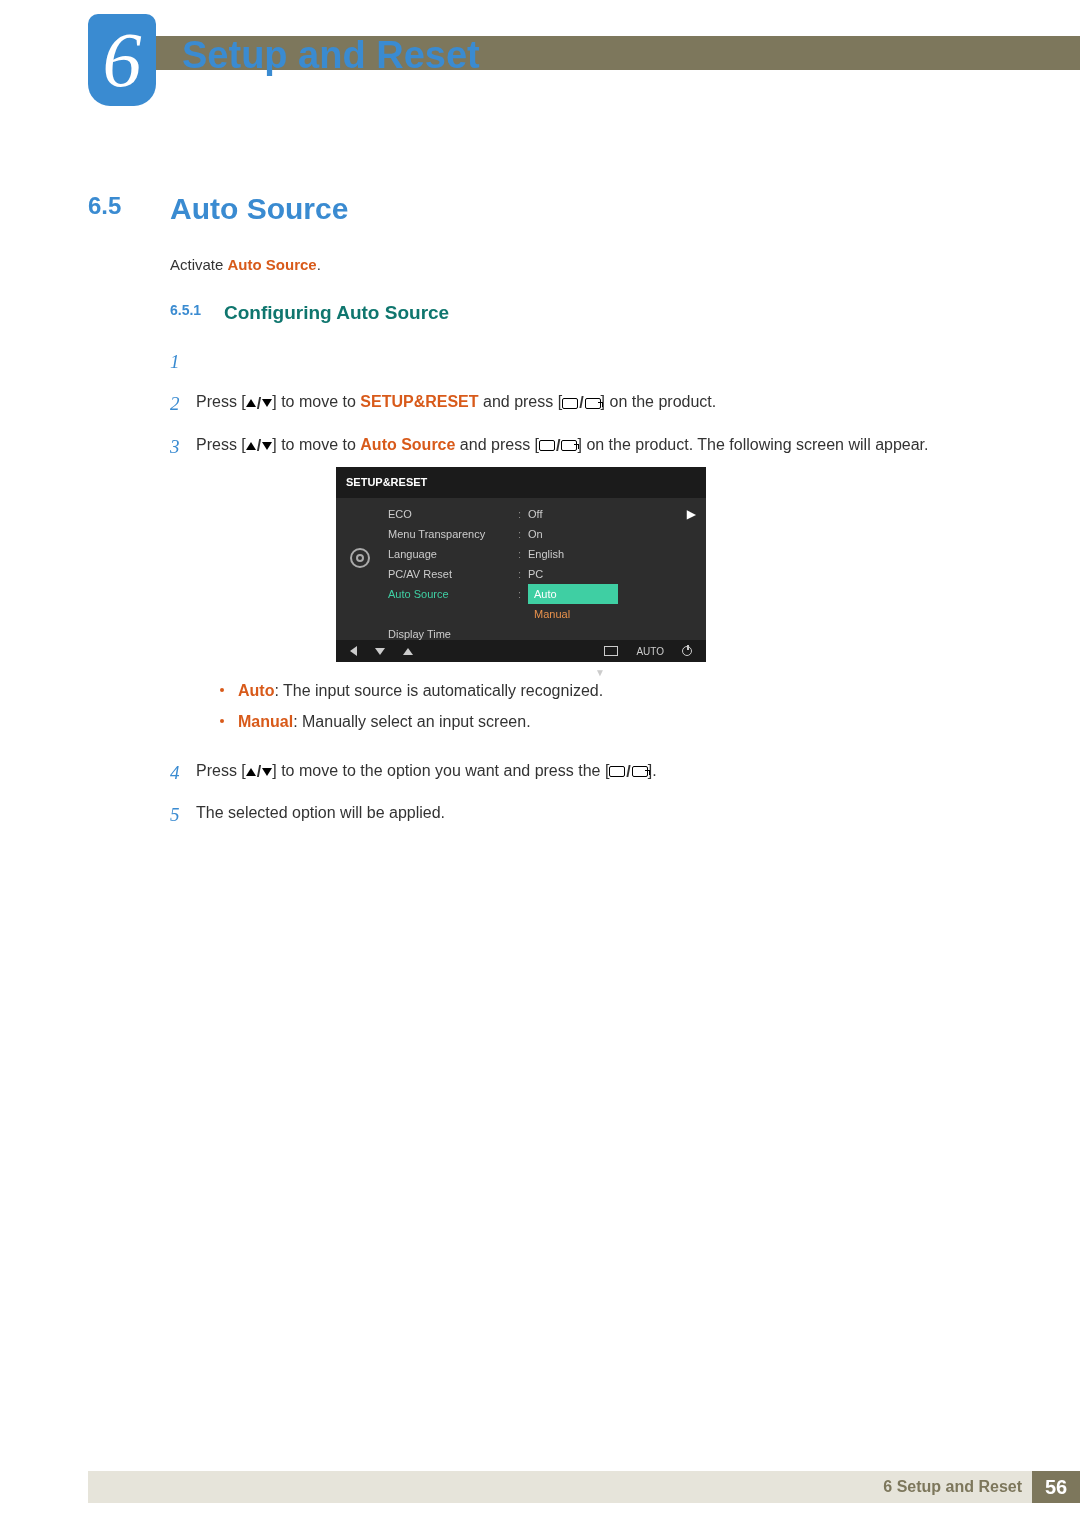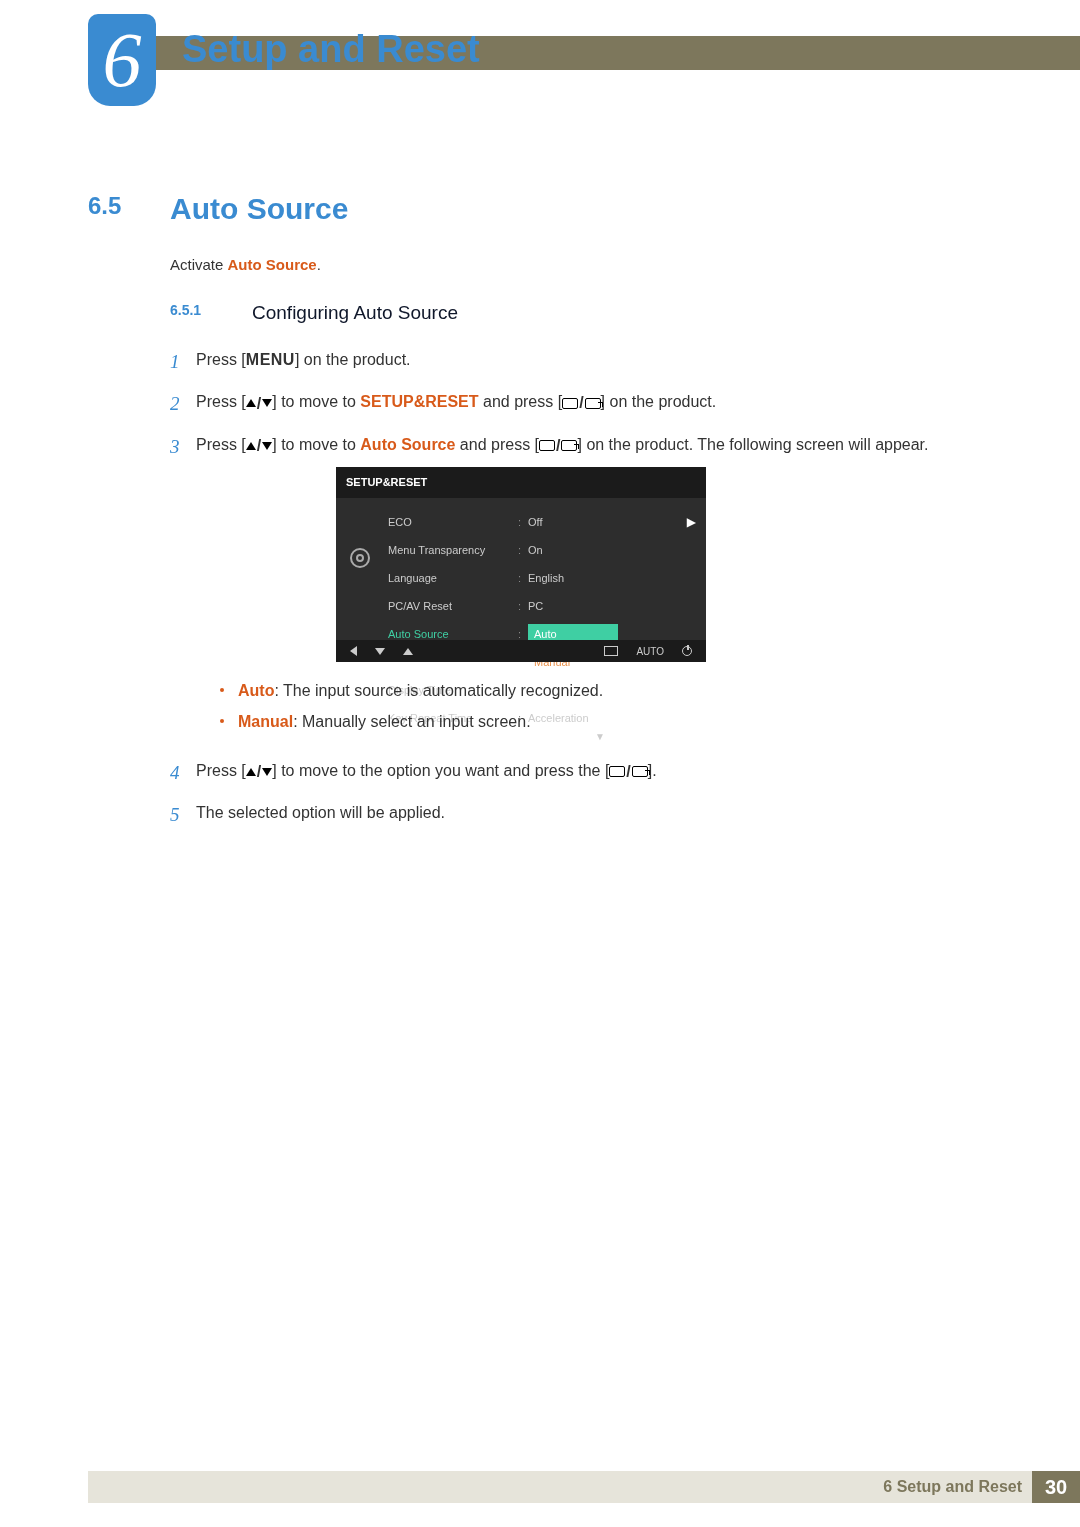--- a/index.html
+++ b/index.html
@@ -32,21 +32,21 @@
   color: #fff;
   font-size: 78px;
   font-weight: 300;
   font-style: italic;
   text-align: center;
   line-height: 92px;
   font-family: Georgia, serif;
 }
 .chapter-title {
   position: absolute;
-  top: 28px;
+  top: 34px;
   left: 182px;
   font-size: 38px;
   font-weight: bold;
   color: #3a8bd1;
 }
 .sec-num {
   position: absolute;
   top: 192px;
   left: 88px;
   font-size: 24px;
@@ -72,24 +72,24 @@
   position: absolute;
   top: 302px;
   left: 170px;
   font-size: 14px;
   font-weight: bold;
   color: #3a8bd1;
 }
 .subsec-title {
   position: absolute;
   top: 302px;
-  left: 252px;
+  left: 224px;
   font-size: 19px;
-  font-weight: normal;
-  color: #0f172a;
+  font-weight: bold;
+  color: #0f766e;
 }
 .steps {
   position: absolute;
   top: 346px;
   left: 170px;
   right: 90px;
 }
 .step {
   display: flex;
   align-items: flex-start;
@@ -190,21 +190,20 @@
   inset: 4px;
   border: 2px solid #aaa;
   border-radius: 50%;
 }
 .osd-list { flex: 1; }
 .osd-row {
   display: flex;
   padding: 2px 10px 2px 4px;
   align-items: center;
   height: 20px;
-  margin-top: 8px;
 }
 .osd-label { width: 130px; color: #ccc; }
 .osd-colon { width: 10px; color: #888; }
 .osd-val { flex: 1; color: #ccc; }
 .osd-row.active .osd-label { color: #3fcfa3; }
 .osd-row .hival {
   background: #3fcfa3;
   color: #fff;
   padding: 1px 6px;
   display: inline-block;
@@ -328,23 +327,20 @@
   <span>Activate </span><span class="hl">Auto Source</span><span>.</span>
 </div>
 
 <div class="subsec-num">6.5.1</div>
 <div class="subsec-title">Configuring Auto Source</div>
 
 <div class="steps">
 
   <div class="step">
     <div class="step-num">1</div>
-    <div class="step-body">
-      <span>Press [</span><span class="menu-key">MENU</span><span>] on the product.</span>
-    </div>
   </div>
 
   <div class="step">
     <div class="step-num">2</div>
     <div class="step-body">
       <span>Press [</span><span class="updown-icon">
           <span class="tri-up"></span>
           <span class="slash">/</span>
           <span class="tri-down"></span>
         </span><span>] to move to </span><span class="hl">SETUP&amp;RESET</span><span> and press [</span><span class="enter-icon">
@@ -459,14 +455,14 @@
 
   <div class="step">
     <div class="step-num">5</div>
     <div class="step-body">The selected option will be applied.</div>
   </div>
 
 </div>
 
 <div class="footer-bar">
   <div class="footer-text">6 Setup and Reset</div>
-  <div class="footer-page">30</div>
+  <div class="footer-page">56</div>
 </div>
 
 </body></html>

